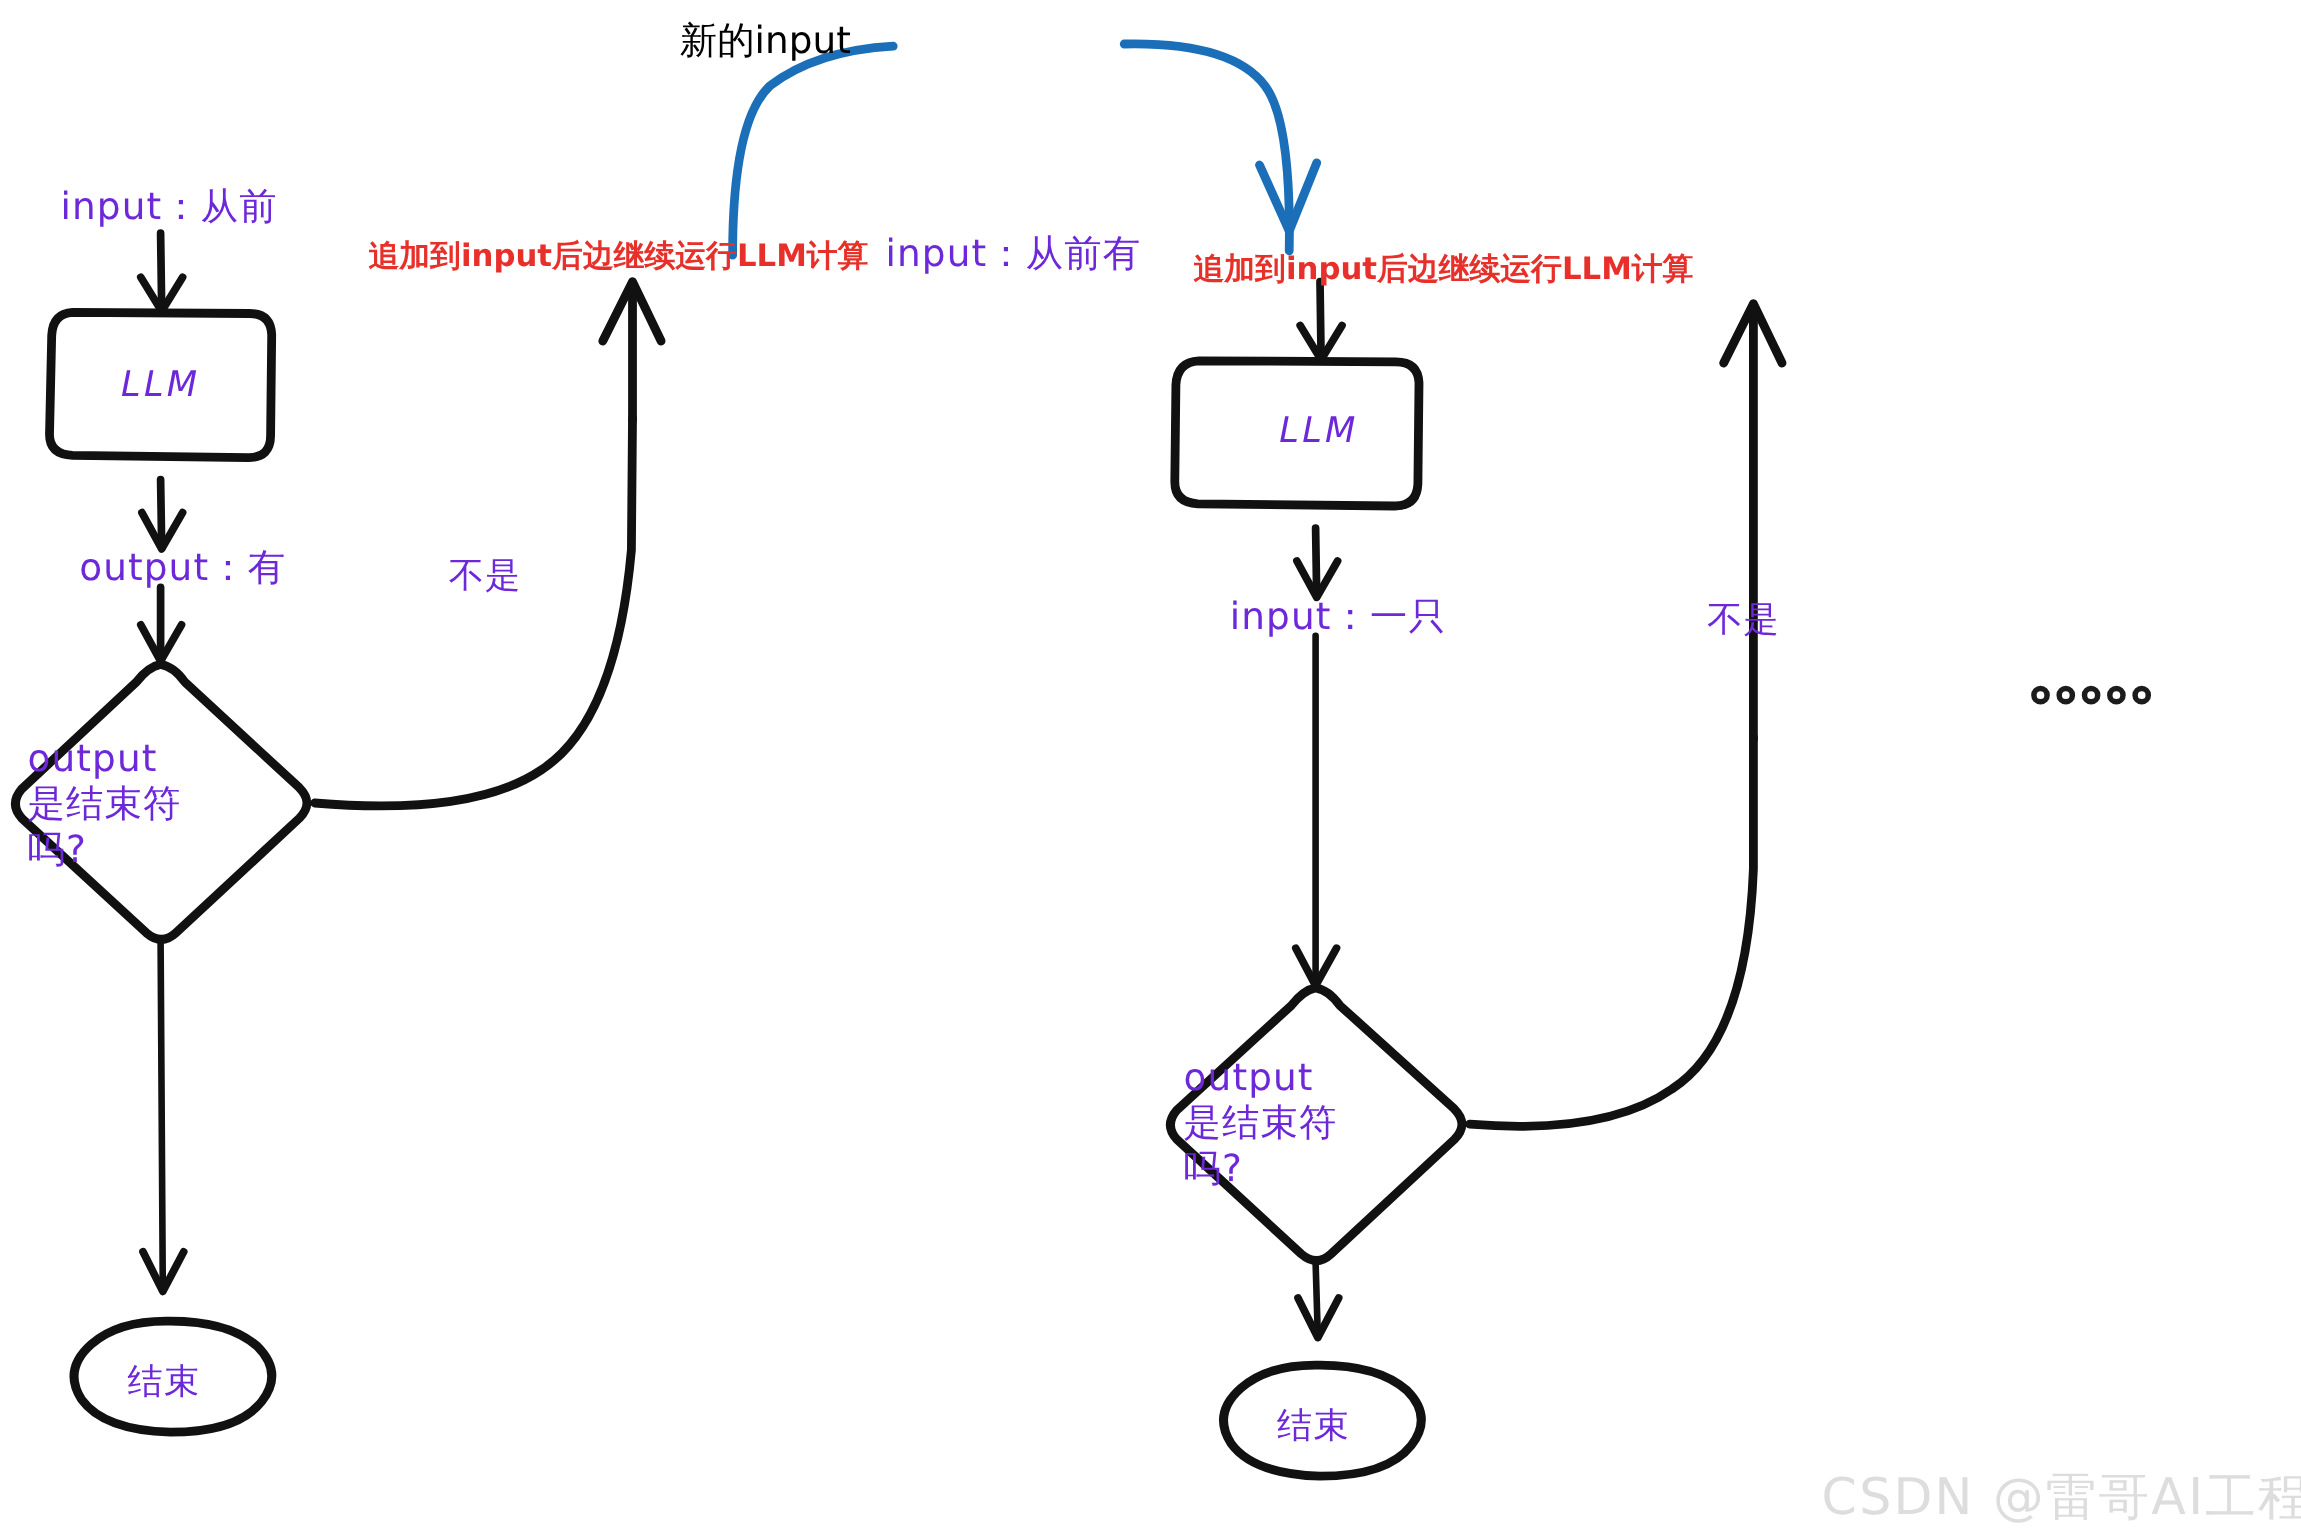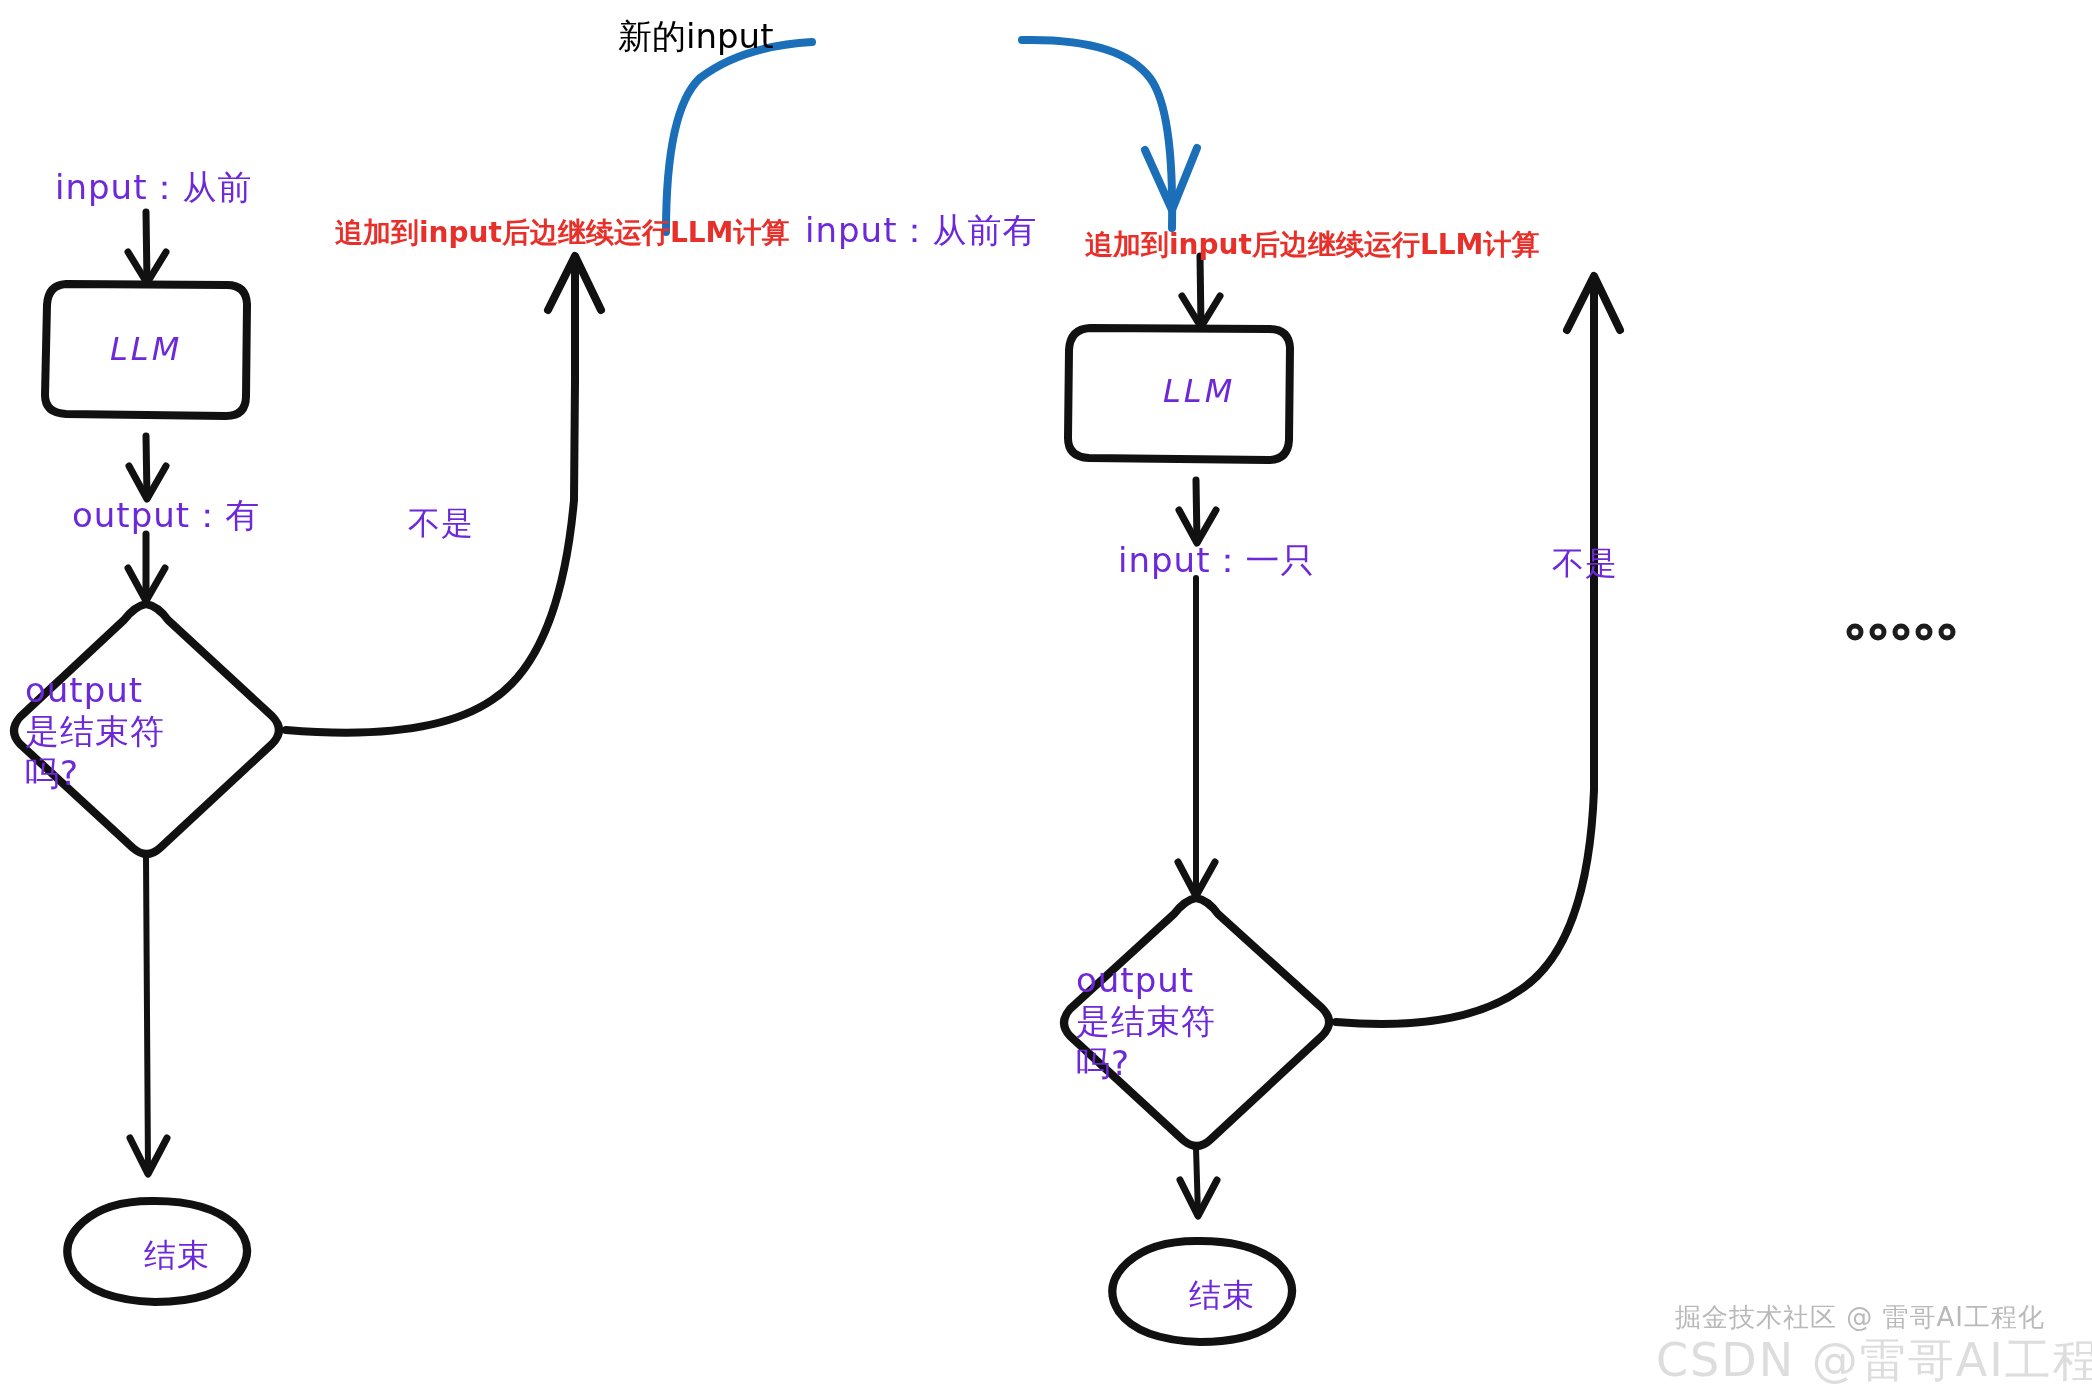--- a/index.html
+++ b/index.html
@@ -14,21 +14,21 @@
   .lbl{
     position:absolute;
     color:#6d28d9;
     font-family:"DejaVu Sans", sans-serif;
     white-space:nowrap;
     letter-spacing:1px;
   }
   .lbl-io{font-size:34px;}
   .lbl-node{font-size:34px;line-height:1.22;}
   .lbl-llm{font-size:32px;font-style:italic;letter-spacing:3px;}
-  .lbl-end{font-size:32px;margin-left:28px;}
+  .lbl-end{font-size:32px;}
   .lbl-branch{font-size:32px;}
   .lbl-red{
     color:#e8302b;
     font-size:28px;
     font-weight:700;
     letter-spacing:0px;
   }
   .lbl-blue{
     color:#000000;
     font-size:34px;
@@ -154,15 +154,14 @@
     <div>吗?</div>
   </div>
 
   <div class="lbl lbl-end" style="left:1161px;top:1274px;">结束</div>
 
   <div class="lbl lbl-branch" style="left:1552px;top:542px;">不是</div>
 
   <div class="lbl lbl-red" style="left:1085px;top:226px;">追加到input后边继续运行LLM计算</div>
 
   <div class="wm wm-bottom">CSDN @雷哥AI工程化</div>
-  <div class="wm wm-top">掘金技术社区 @ 雷哥AI工程化</div>
 
 </div>
 
 </body></html>

